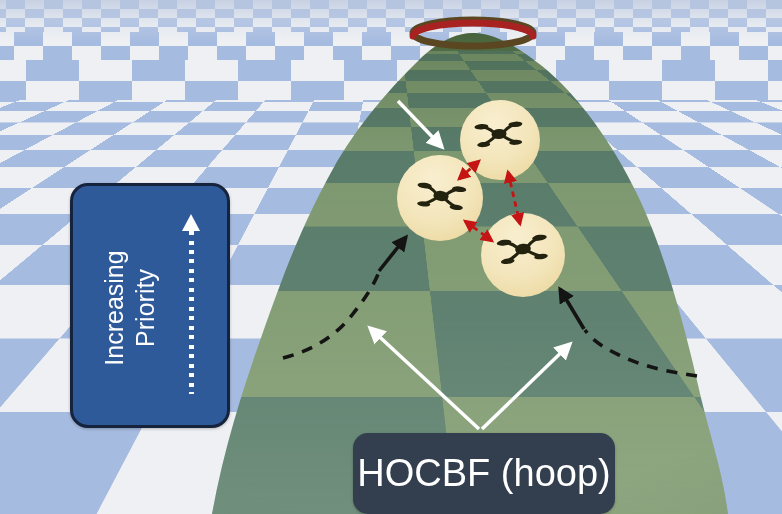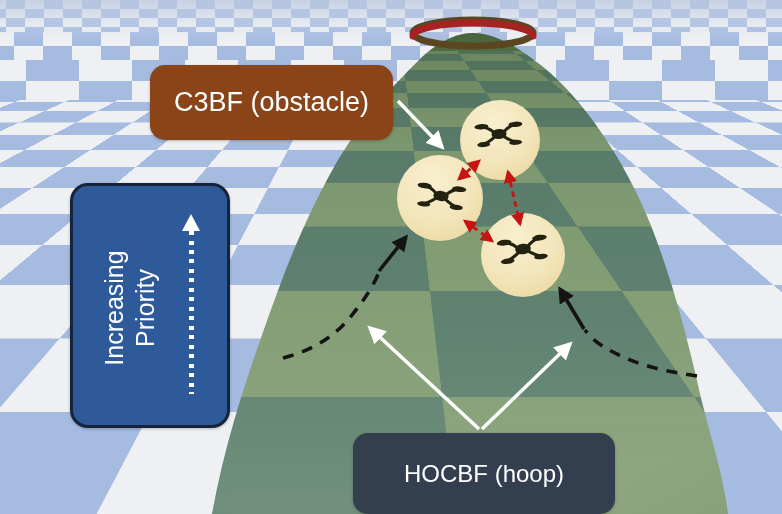--- a/index.html
+++ b/index.html
@@ -54,21 +54,21 @@
   .warrow{stroke:var(--arrow-white);fill:none;stroke-width:3.5;}
   .rarrow{stroke:var(--arrow-red);fill:none;stroke-width:2.8;stroke-dasharray:5.5 4.5;}
   .mw{fill:var(--arrow-white);} .mb{fill:var(--arrow-black);} .mr{fill:var(--arrow-red);}
   .drone{fill:var(--drone-color);}
   .drone-arms{fill:none;stroke:var(--drone-color);stroke-width:3;stroke-linecap:round;}
 
   
   .label-box{position:absolute;display:flex;align-items:center;justify-content:center;
     color:#fff;border-radius:15px;box-shadow:0 1px 3px rgba(0,0,0,.25);}
   #c3bf-box{left:150px;top:65px;width:243px;height:75px;background:var(--c3bf-box);font-size:27px;}
-  #hocbf-box{left:353px;top:433px;width:262px;height:81px;background:var(--hocbf-box);font-size:24px;}
+  #hocbf-box{left:353px;top:433px;width:262px;height:81px;background:var(--hocbf-box);font-size:38px;}
   #priority-box{left:70px;top:183px;width:160px;height:245px;background:var(--priority-box);
     border:3px solid var(--priority-border);border-radius:18px;}
   #priority-text{position:absolute;left:-64px;top:90px;width:244px;height:64px;
     transform:rotate(-90deg);transform-origin:center;text-align:center;
     color:#fff;font-size:25px;line-height:1.25;}
   #priority-arrow-dash{position:absolute;left:116px;top:45px;width:5px;height:163px;
     background:repeating-linear-gradient(180deg,#fff 0 4px,rgba(255,255,255,0) 4px 9.5px);}
   #priority-arrow-head{position:absolute;left:109px;top:28px;width:0;height:0;
     border-left:9.5px solid transparent;border-right:9.5px solid transparent;border-bottom:17px solid #fff;}
 </style>
@@ -136,23 +136,20 @@
 
     <use href="#droneGlyph" transform="translate(499,134) rotate(-4)"></use>
     <use href="#droneGlyph" transform="translate(441,196) rotate(6) scale(1.02)"></use>
     <use href="#droneGlyph" transform="translate(523,249) rotate(-8) scale(1.05)"></use>
 
     <line class="rarrow" x1="459" y1="179" x2="479" y2="161" marker-start="url(#mR)" marker-end="url(#mR)"></line>
     <line class="rarrow" x1="508" y1="172" x2="520" y2="224" marker-start="url(#mR)" marker-end="url(#mR)"></line>
     <line class="rarrow" x1="465" y1="221" x2="492" y2="241" marker-start="url(#mR)" marker-end="url(#mR)"></line>
   </svg>
 
-  <div id="c3bf-box" class="label-box">
-    <span>C3BF (obstacle)</span>
-  </div>
 
   <div id="hocbf-box" class="label-box">
     <span>HOCBF (hoop)</span>
   </div>
 
   <div id="priority-box" class="label-box">
     <div id="priority-text">
       <div>Increasing</div>
       <div>Priority</div>
     </div>

